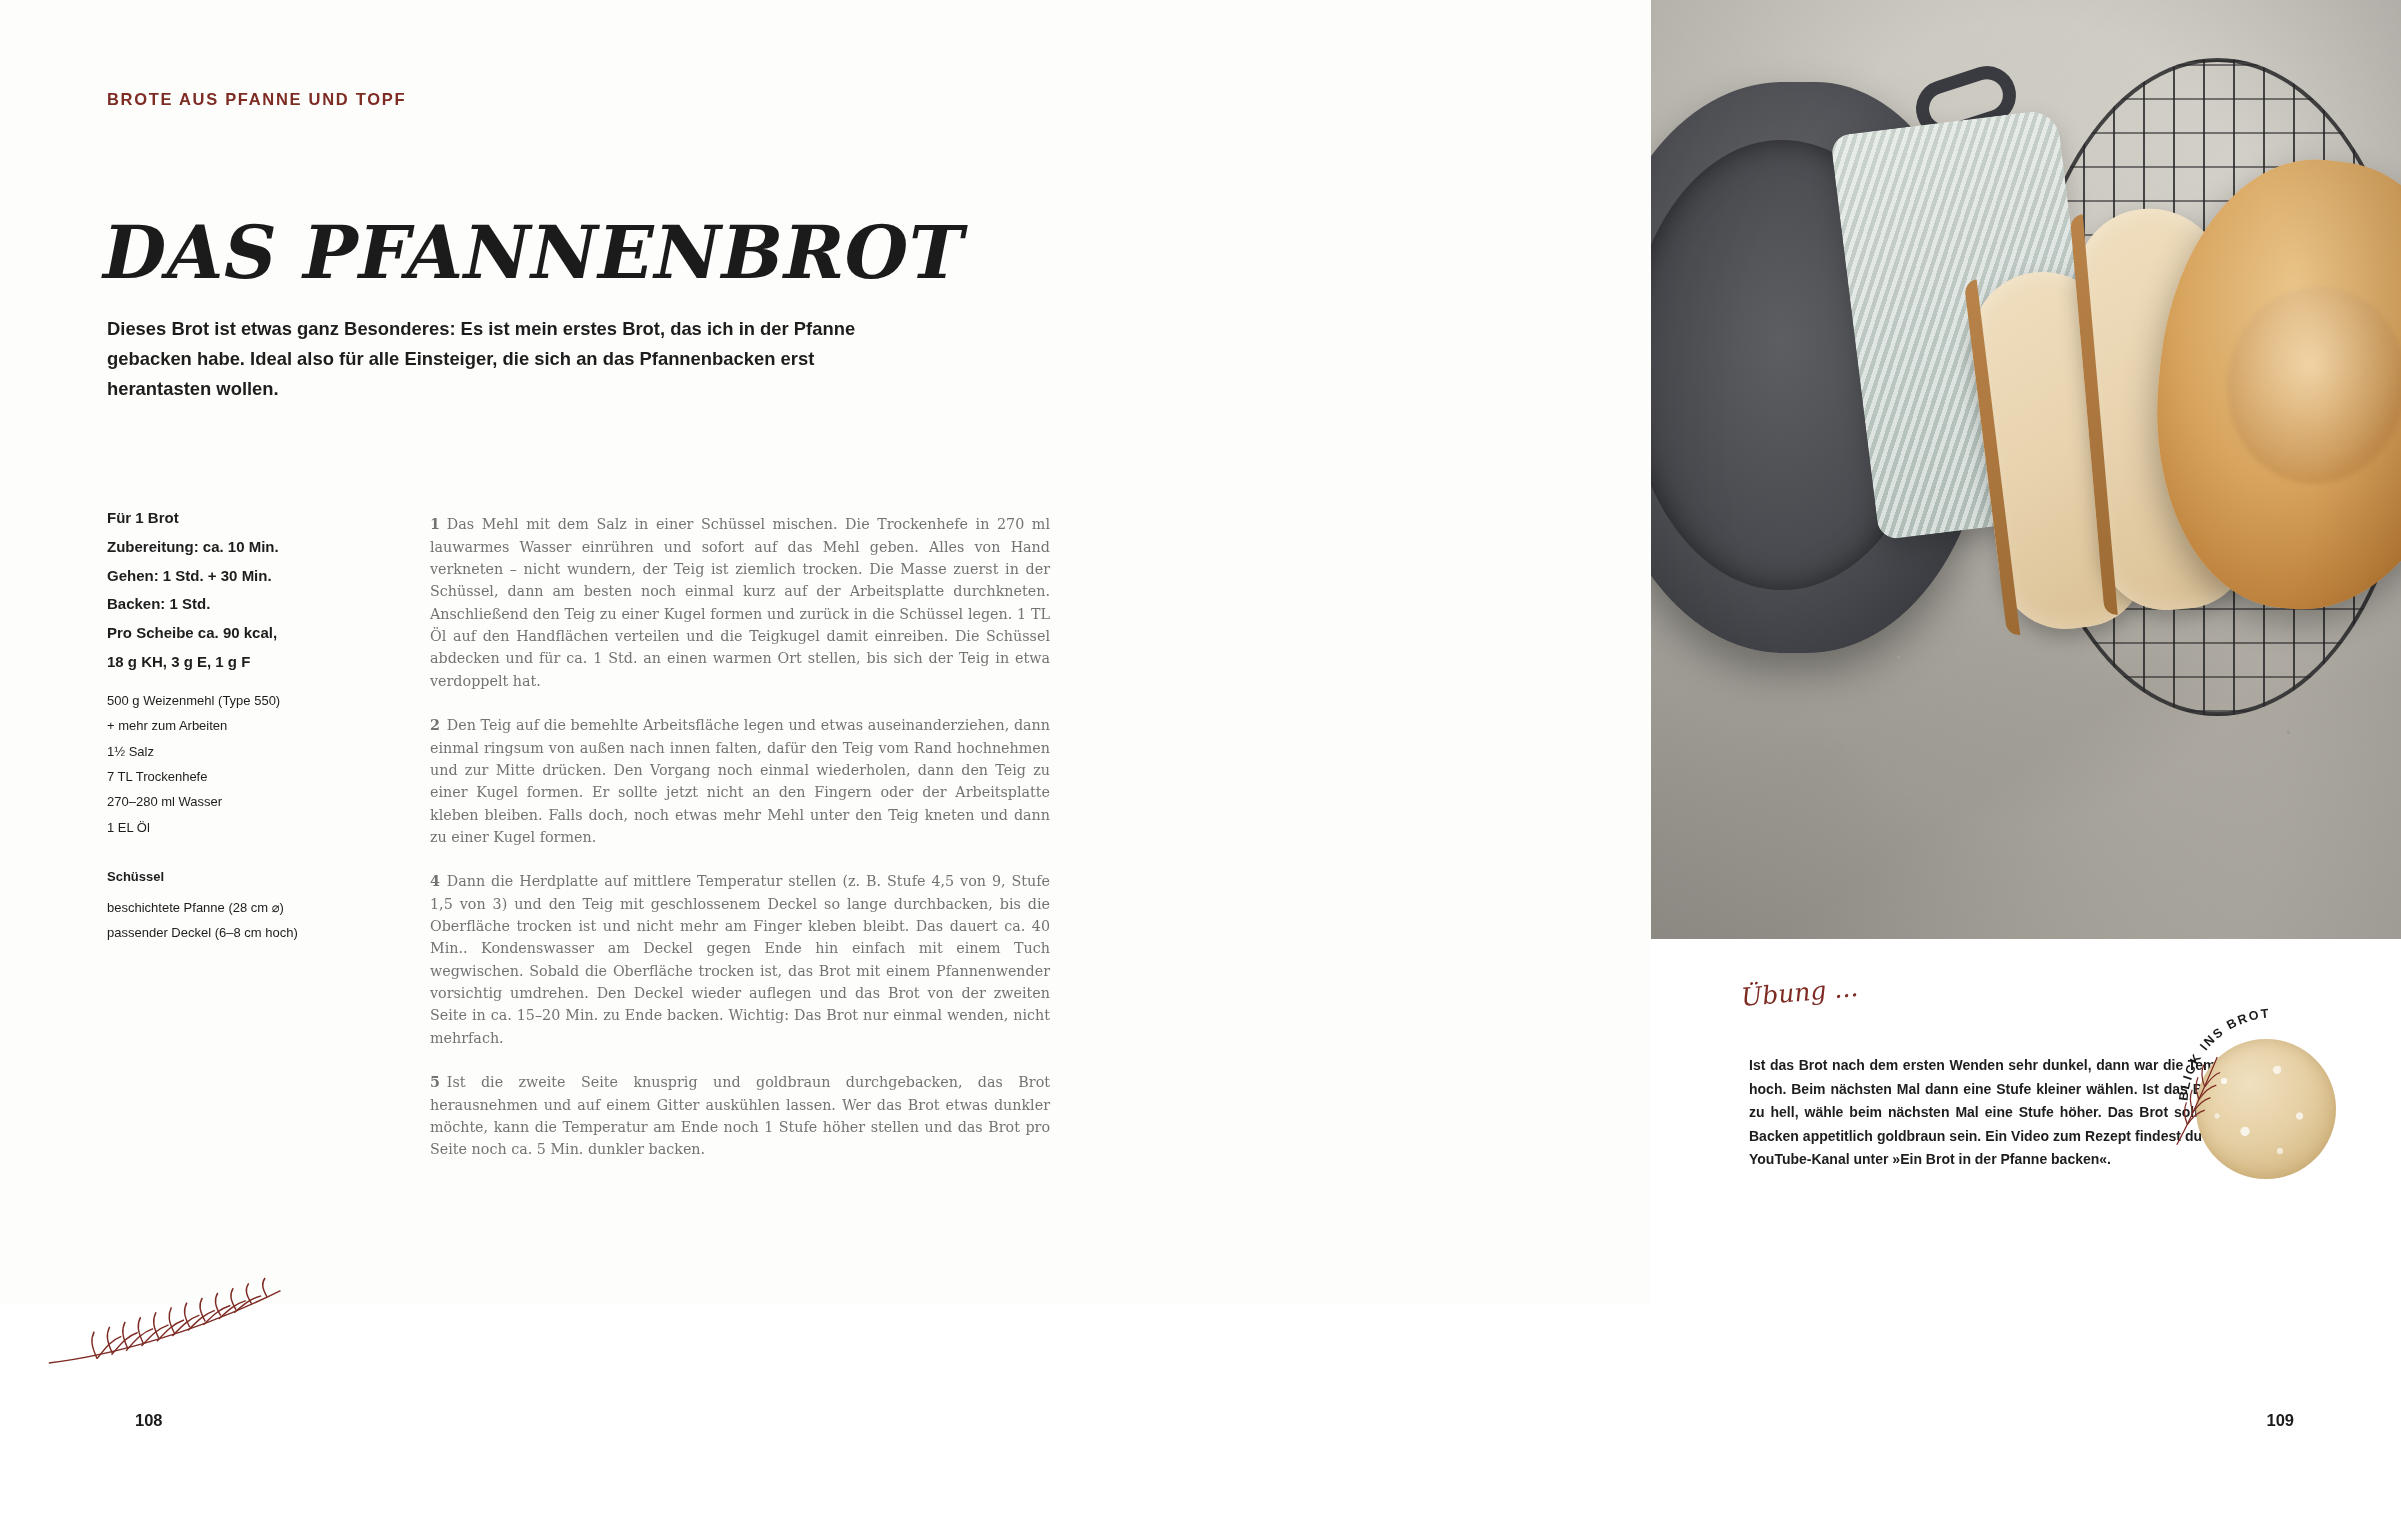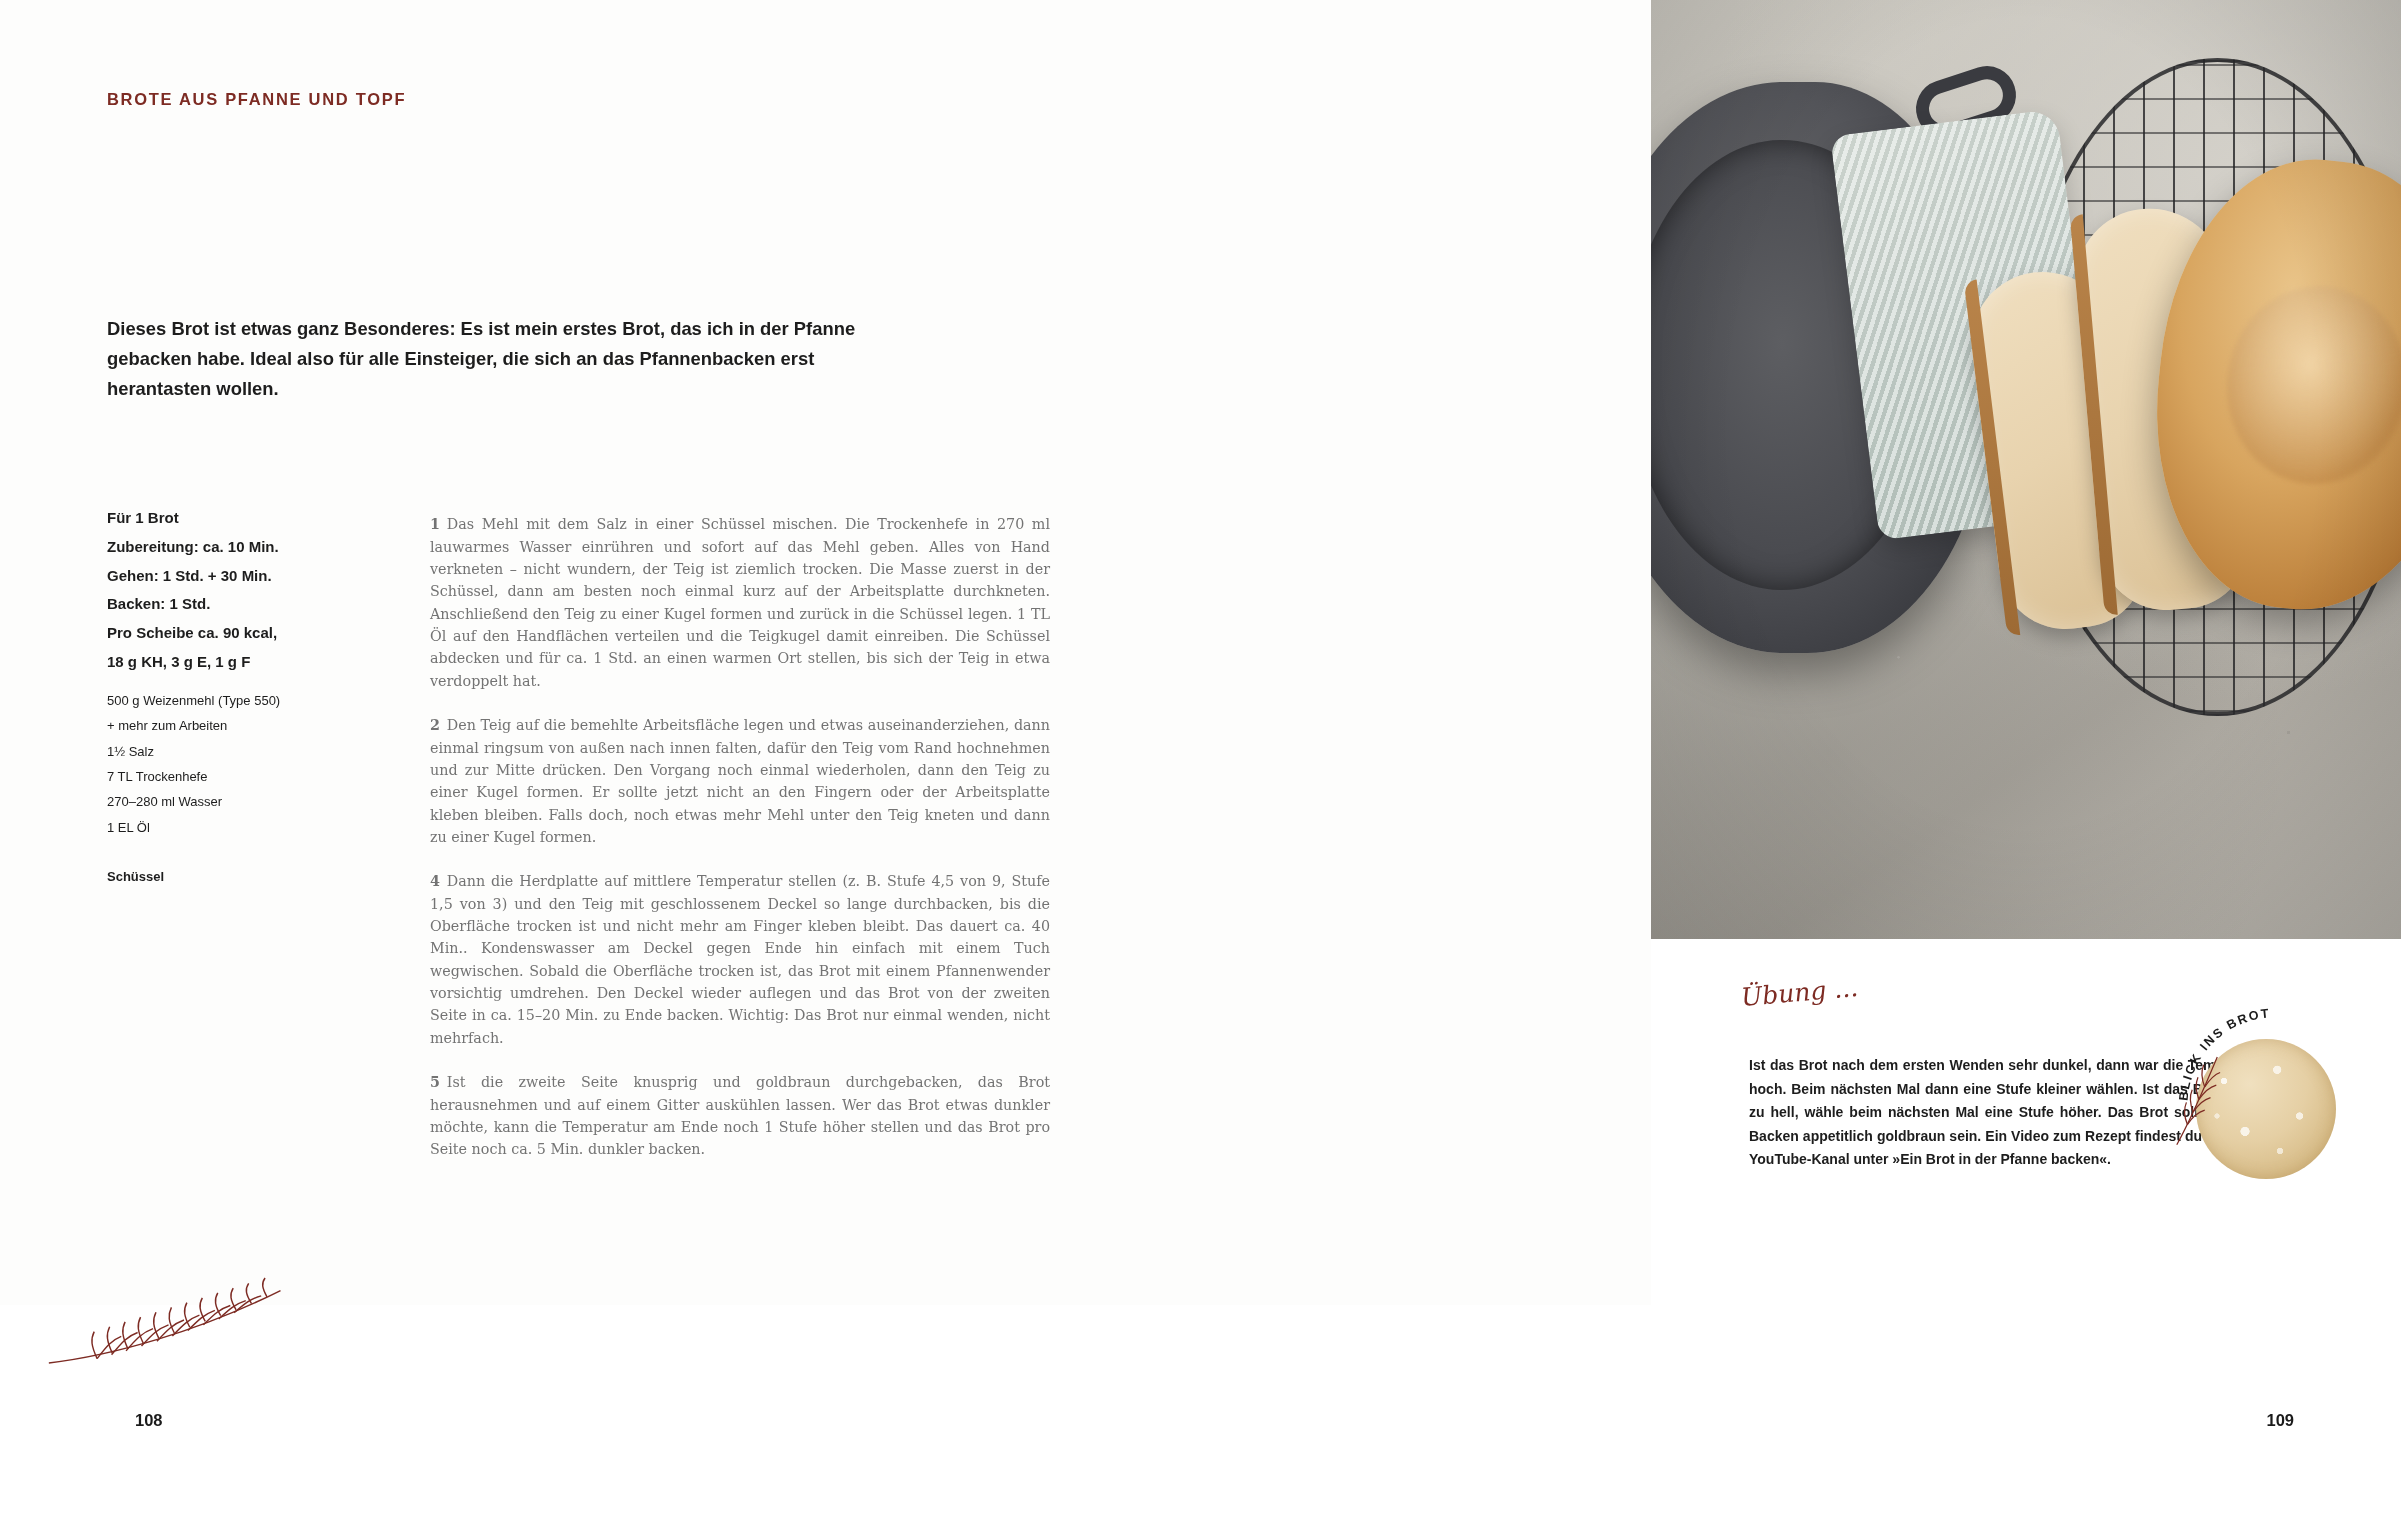--- a/index.html
+++ b/index.html
@@ -309,20 +309,21 @@
 </style>
 </head>
 <body>
 
 <div class="spread">
 
   <div class="page-left">
 
     <div class="kicker">BROTE AUS PFANNE UND TOPF</div>
 
+    <h1 class="title">DAS PFANNENBROT</h1>
 
     <p class="intro">Dieses Brot ist etwas ganz Besonderes: Es ist mein erstes Brot, das ich in der Pfanne gebacken habe. Ideal also für alle Einsteiger, die sich an das Pfannenbacken erst herantasten wollen.</p>
 
     <div class="meta">
       <div>Für 1 Brot</div>
       <div>Zubereitung: ca. 10 Min.</div>
       <div>Gehen: 1 Std. + 30 Min.</div>
       <div>Backen: 1 Std.</div>
       <div>Pro Scheibe ca. 90 kcal,</div>
       <div>18 g KH, 3 g E, 1 g F</div>
@@ -331,20 +332,24 @@
     <div class="ingredients">
       <div>500 g Weizenmehl (Type 550)</div>
       <div>+ mehr zum Arbeiten</div>
       <div>1½ Salz</div>
       <div>7 TL Trockenhefe</div>
       <div>270–280 ml Wasser</div>
       <div>1 EL Öl</div>
     </div>
 
     <div class="extras-head">Schüssel</div>
+    <div class="extras">
+      <div>beschichtete Pfanne (28 cm ⌀)</div>
+      <div>passender Deckel (6–8 cm hoch)</div>
+    </div>
 
     <div class="steps">
       <p class="step"><span class="num">1</span><span>Das Mehl mit dem Salz in einer Schüssel mischen. Die Trockenhefe in 270 ml lauwarmes Wasser einrühren und sofort auf das Mehl geben. Alles von Hand verkneten – nicht wundern, der Teig ist ziemlich trocken. Die Masse zuerst in der Schüssel, dann am besten noch einmal kurz auf der Arbeitsplatte durchkneten. Anschließend den Teig zu einer Kugel formen und zurück in die Schüssel legen. 1 TL Öl auf den Handflächen verteilen und die Teigkugel damit einreiben. Die Schüssel abdecken und für ca. 1 Std. an einen warmen Ort stellen, bis sich der Teig in etwa verdoppelt hat.</span></p>
       <p class="step"><span class="num">2</span><span>Den Teig auf die bemehlte Arbeitsfläche legen und etwas auseinanderziehen, dann einmal ringsum von außen nach innen falten, dafür den Teig vom Rand hochnehmen und zur Mitte drücken. Den Vorgang noch einmal wiederholen, dann den Teig zu einer Kugel formen. Er sollte jetzt nicht an den Fingern oder der Arbeitsplatte kleben bleiben. Falls doch, noch etwas mehr Mehl unter den Teig kneten und dann zu einer Kugel formen.</span></p>
       <p class="step"><span class="num">4</span><span>Dann die Herdplatte auf mittlere Temperatur stellen (z. B. Stufe 4,5 von 9, Stufe 1,5 von 3) und den Teig mit geschlossenem Deckel so lange durchbacken, bis die Oberfläche trocken ist und nicht mehr am Finger kleben bleibt. Das dauert ca. 40 Min.. Kondenswasser am Deckel gegen Ende hin einfach mit einem Tuch wegwischen. Sobald die Oberfläche trocken ist, das Brot mit einem Pfannenwender vorsichtig umdrehen. Den Deckel wieder auflegen und das Brot von der zweiten Seite in ca. 15–20 Min. zu Ende backen. Wichtig: Das Brot nur einmal wenden, nicht mehrfach.</span></p>
       <p class="step"><span class="num">5</span><span>Ist die zweite Seite knusprig und goldbraun durchgebacken, das Brot herausnehmen und auf einem Gitter auskühlen lassen. Wer das Brot etwas dunkler möchte, kann die Temperatur am Ende noch 1 Stufe höher stellen und das Brot pro Seite noch ca. 5 Min. dunkler backen.</span></p>
     </div>
 
     <svg class="wheat-left" viewBox="0 0 540 230">
       <g stroke="#7d2b23" stroke-width="3" fill="none">

